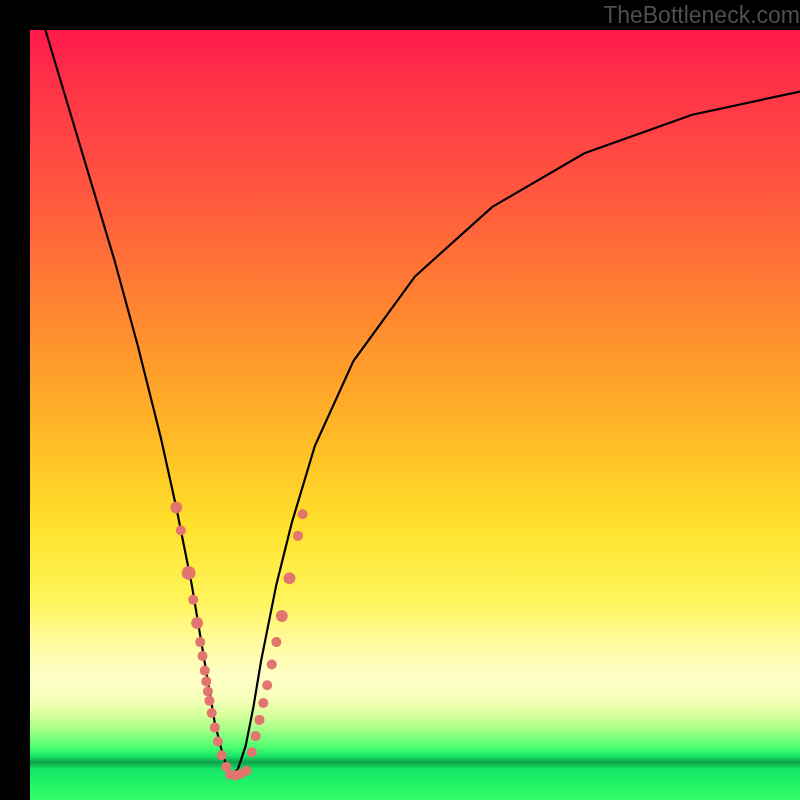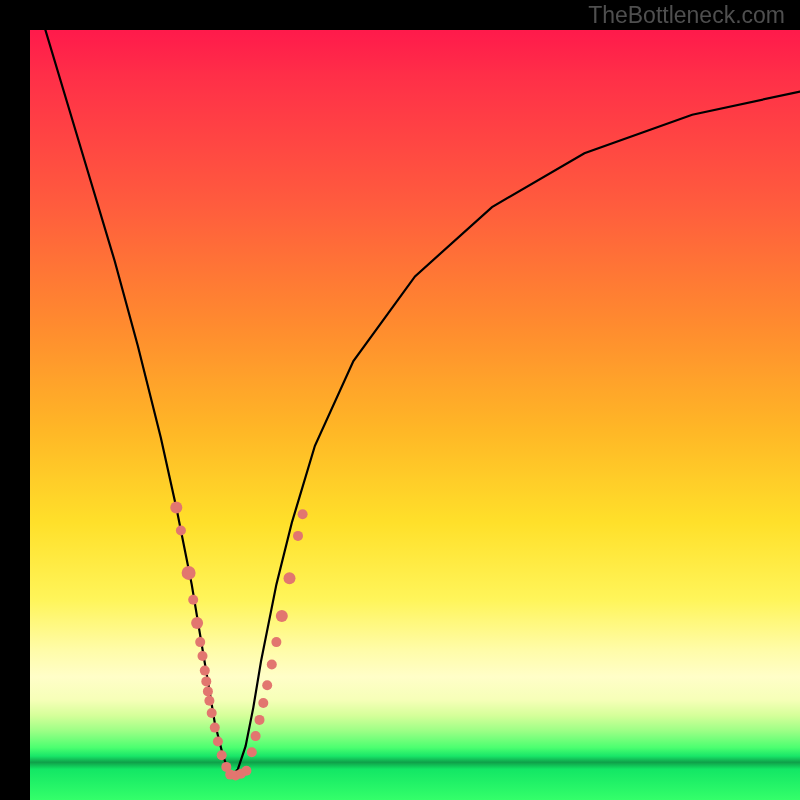--- a/index.html
+++ b/index.html
@@ -13,21 +13,21 @@
   }
   .outer {
     position: relative;
     width: 800px;
     height: 800px;
     background: #000;
   }
   .watermark {
     position: absolute;
     top: 2px;
-    right: 15px;
+    right: 0;
     color: #4f4f4f;
     font-size: 23px;
     font-weight: 400;
     letter-spacing: 0px;
     z-index: 50;
     user-select: none;
   }
   .plot-frame {
     position: absolute;
     left: 30px;

